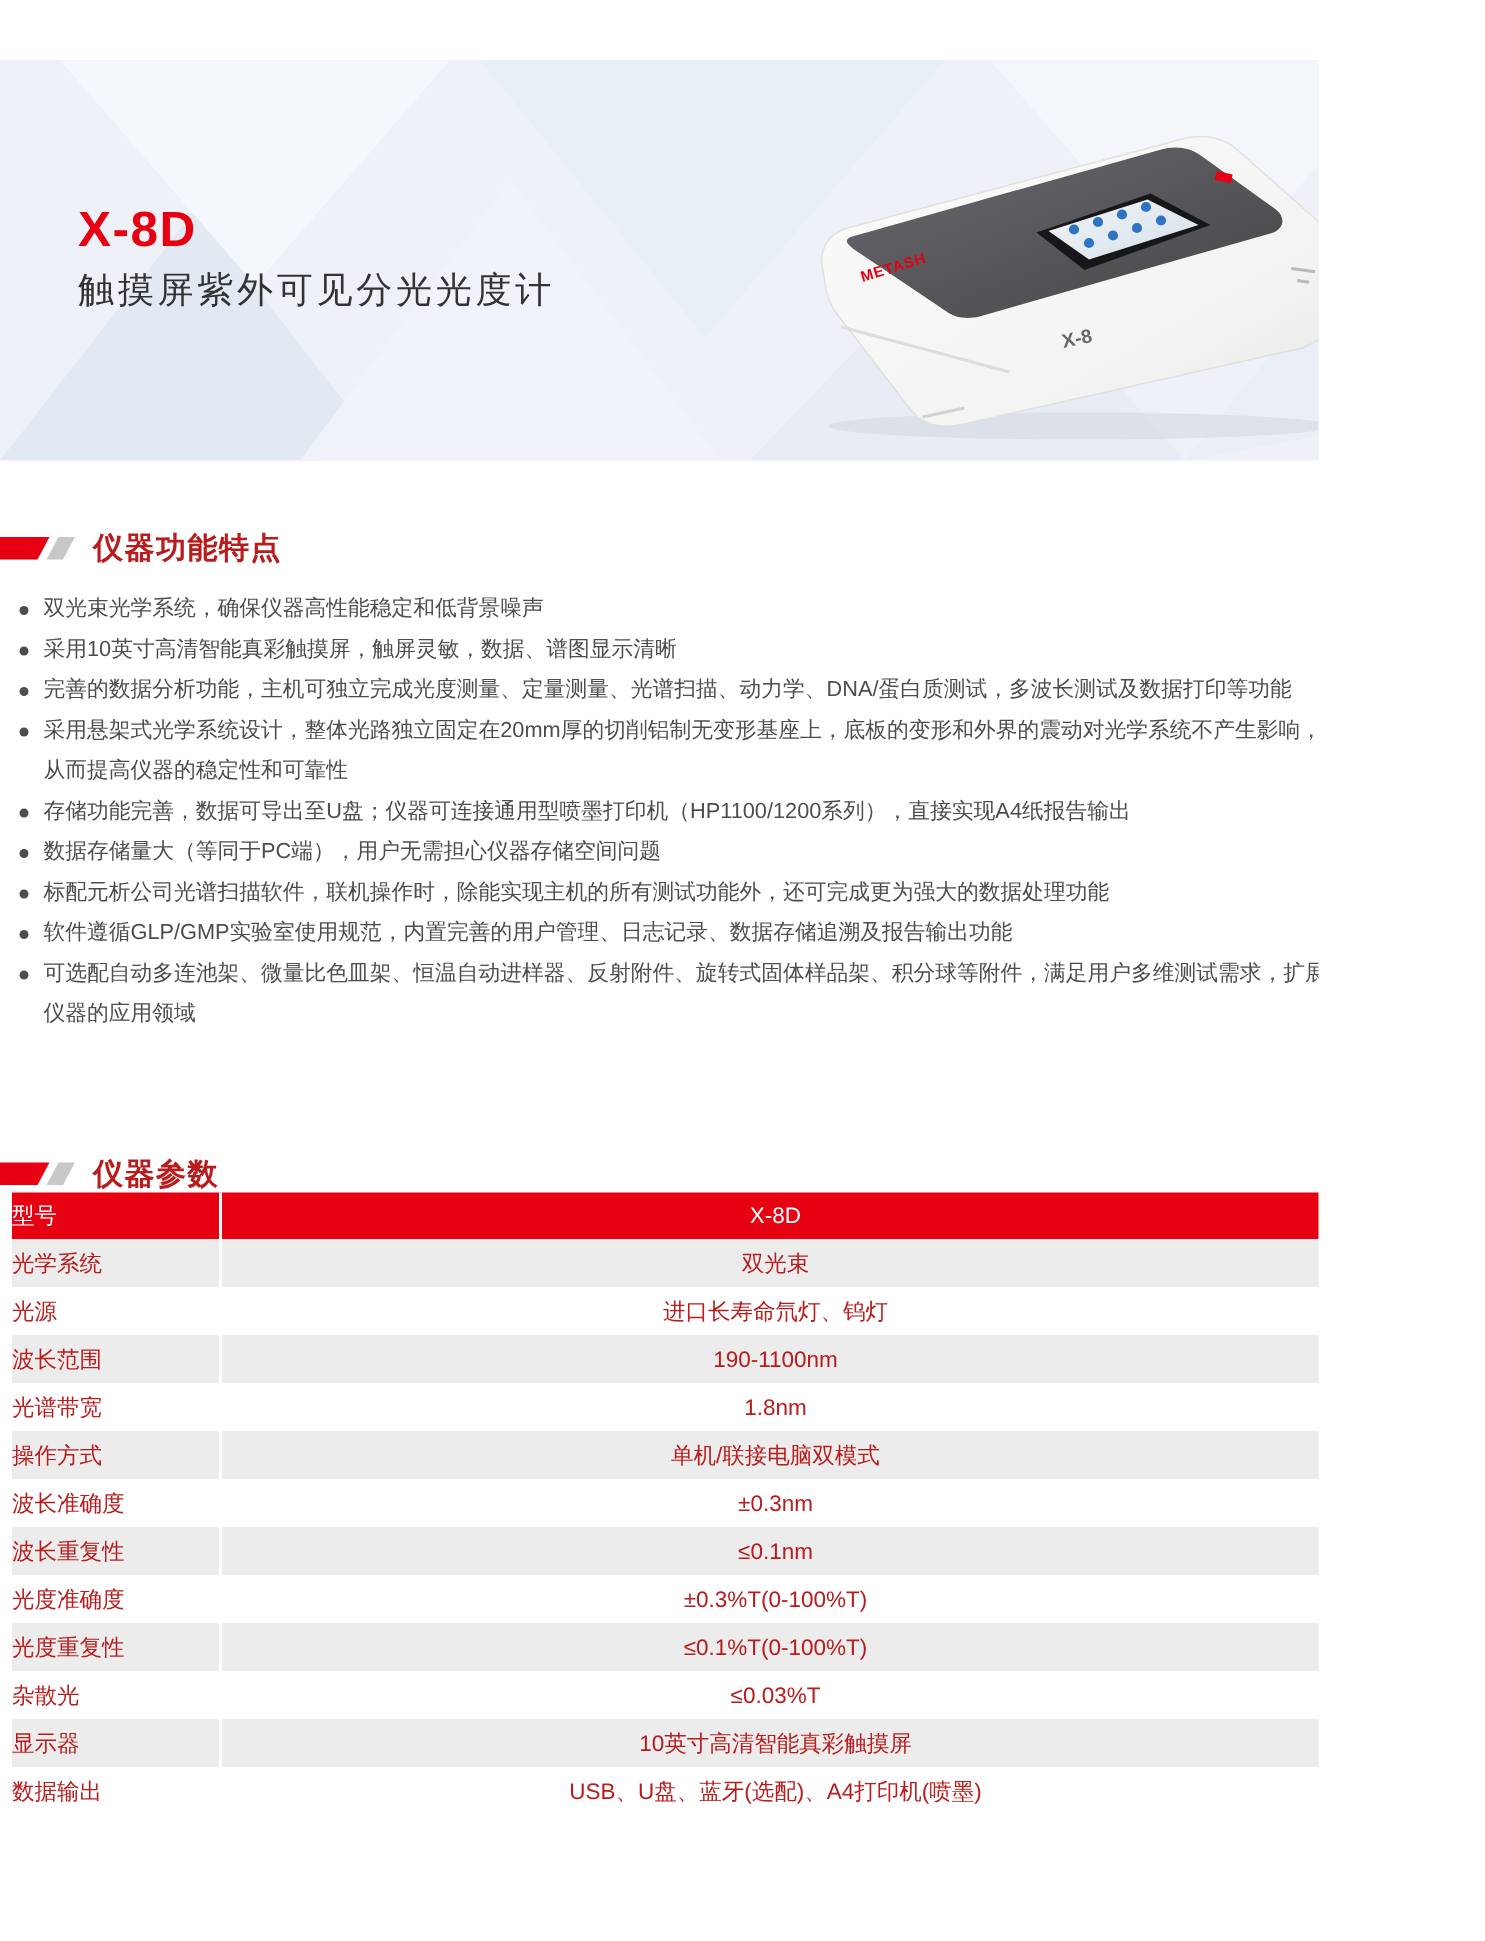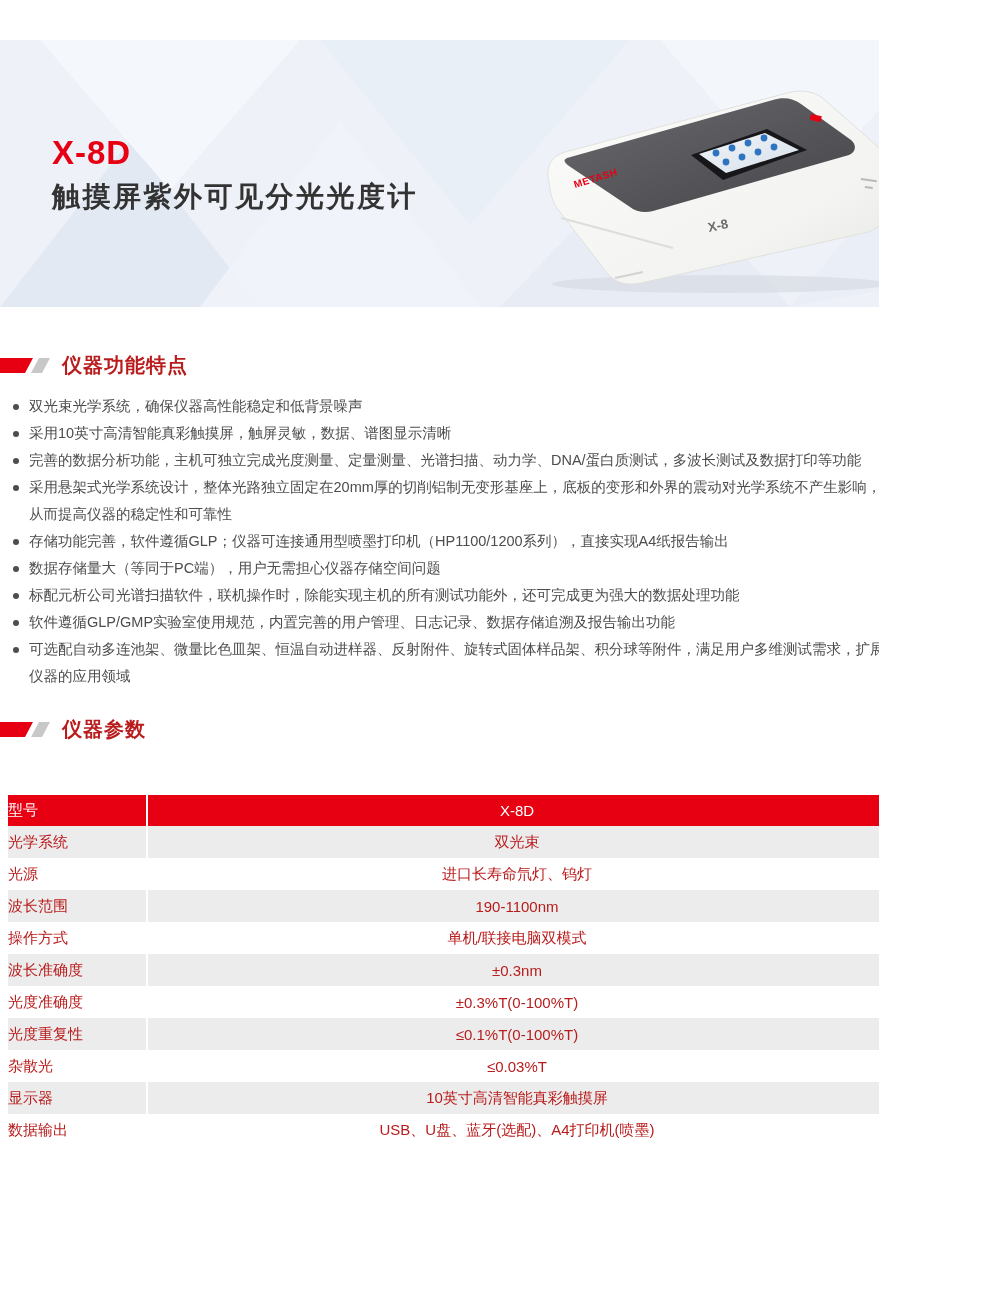--- a/index.html
+++ b/index.html
@@ -5,26 +5,26 @@
   html,body{margin:0;padding:0;background:#fff;}
   .page{
     position:relative;width:879px;height:1294px;background:#fff;overflow:hidden;
     font-family:"Liberation Sans","DejaVu Sans",sans-serif;
   }
   
   .hero{position:absolute;top:40px;left:0;width:990px;height:267px;background:#eef2f8;}
   .hero-deco{position:absolute;inset:0;}
   .hero-text{position:absolute;left:52px;top:94px;}
   .hero-model{font-size:33px;font-weight:bold;color:var(--accent,#e60012);letter-spacing:1px;line-height:1.15;}
-  .hero-subtitle{font-size:28px;font-weight:bold;color:#333;letter-spacing:2.5px;margin-top:8px;line-height:1.2;}
+  .hero-subtitle{font-size:24px;font-weight:normal;color:#333;letter-spacing:2.5px;margin-top:8px;line-height:1.2;}
   .device{position:absolute;left:515px;top:22px;width:410px;height:240px;}
   
   .section-header{position:absolute;left:0;display:flex;align-items:center;height:22px;}
   .sh-features{top:354px;}
-  .sh-params{top:718px;}
+  .sh-params{top:771px;}
   .sh-marker{position:relative;width:50px;height:15px;flex:none;}
   .m-red{position:absolute;left:-5px;top:0;width:34px;height:15px;background:var(--accent,#e60012);transform:skewX(-28deg);}
   .m-gray{position:absolute;left:35px;top:0;width:11px;height:15px;background:#c8c8c8;transform:skewX(-28deg);}
   .section-title{margin:0 0 0 12px;font-size:20px;font-weight:600;color:#b91c1c;letter-spacing:1px;}
   
   .feature-list{position:absolute;left:12px;top:393px;width:964px;margin:0;padding:0;list-style:none;}
   .feature-item{position:relative;padding-left:17px;font-size:14.5px;line-height:27px;color:#4d4d4d;}
   .feature-item .dot{position:absolute;left:1px;top:10.5px;width:6px;height:6px;border-radius:50%;background:#4d4d4d;}
   .ftext{white-space:pre-line;}
   
@@ -144,21 +144,21 @@
   </li>
 
   <li class="feature-item">
     <span class="dot"></span>
     <span class="ftext">采用悬架式光学系统设计，整体光路独立固定在20mm厚的切削铝制无变形基座上，底板的变形和外界的震动对光学系统不产生影响，
 从而提高仪器的稳定性和可靠性</span>
   </li>
 
   <li class="feature-item">
     <span class="dot"></span>
-    <span class="ftext">存储功能完善，软件遵循GLP；仪器可连接通用型喷墨打印机（HP1100/1200系列），直接实现A4纸报告输出</span>
+    <span class="ftext">存储功能完善，数据可导出至U盘；仪器可连接通用型喷墨打印机（HP1100/1200系列），直接实现A4纸报告输出</span>
   </li>
 
   <li class="feature-item">
     <span class="dot"></span>
     <span class="ftext">数据存储量大（等同于PC端），用户无需担心仪器存储空间问题</span>
   </li>
 
   <li class="feature-item">
     <span class="dot"></span>
     <span class="ftext">标配元析公司光谱扫描软件，联机操作时，除能实现主机的所有测试功能外，还可完成更为强大的数据处理功能</span>
@@ -200,31 +200,39 @@
   <div class="spec-row">
     <div class="cell label">光源</div>
     <div class="cell value">进口长寿命氘灯、钨灯</div>
   </div>
 
   <div class="spec-row">
     <div class="cell label">波长范围</div>
     <div class="cell value">190-1100nm</div>
   </div>
 
+  <div class="spec-row">
+    <div class="cell label">光谱带宽</div>
+    <div class="cell value">1.8nm</div>
+  </div>
 
   <div class="spec-row">
     <div class="cell label">操作方式</div>
     <div class="cell value">单机/联接电脑双模式</div>
   </div>
 
   <div class="spec-row">
     <div class="cell label">波长准确度</div>
     <div class="cell value">±0.3nm</div>
   </div>
 
+  <div class="spec-row">
+    <div class="cell label">波长重复性</div>
+    <div class="cell value">≤0.1nm</div>
+  </div>
 
   <div class="spec-row">
     <div class="cell label">光度准确度</div>
     <div class="cell value">±0.3%T(0-100%T)</div>
   </div>
 
   <div class="spec-row">
     <div class="cell label">光度重复性</div>
     <div class="cell value">≤0.1%T(0-100%T)</div>
   </div>

